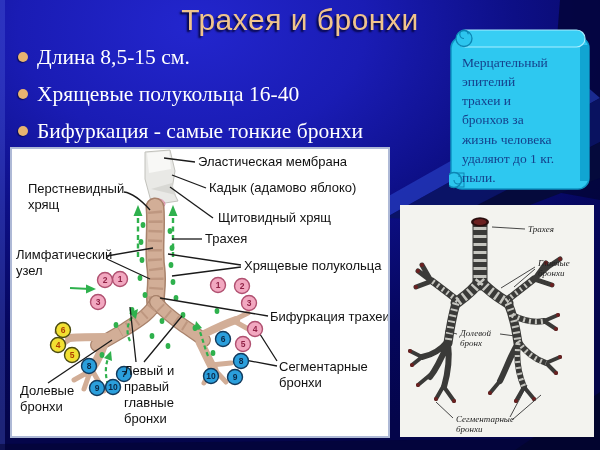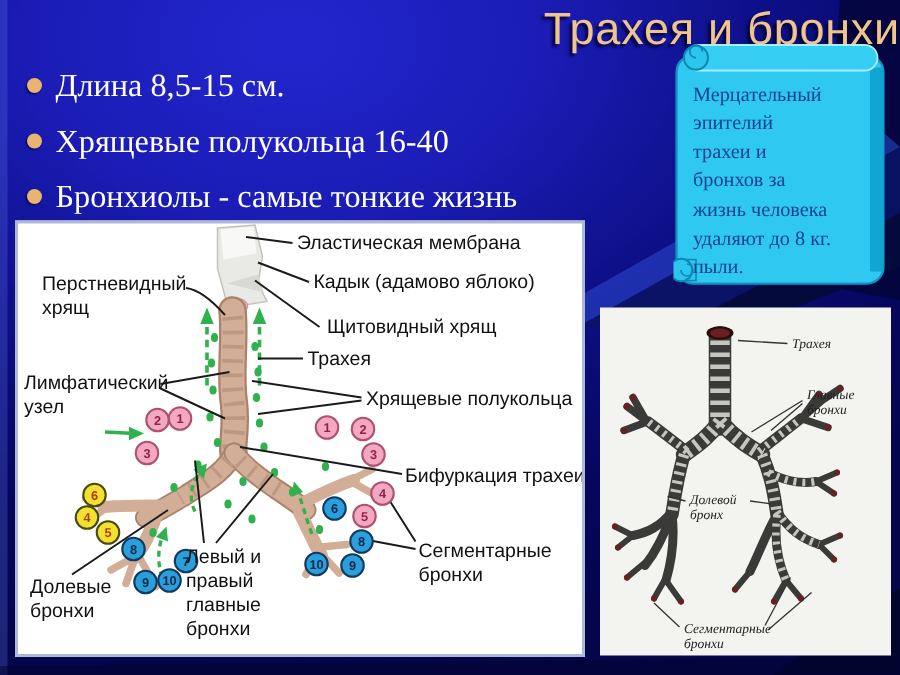--- a/index.html
+++ b/index.html
@@ -6,21 +6,21 @@
   .slide{
     position:relative;width:600px;height:450px;overflow:hidden;
     font-family:"Liberation Sans",sans-serif;
     background:
       radial-gradient(ellipse 620px 420px at 32% 6%,
         var(--background-top,#2326CE) 0%, #1A1CB4 28%, #0D0F86 52%,
         #05065C 78%, var(--background-deep,#04054A) 100%);
   }
   .bg-decor{position:absolute;inset:0;z-index:0;}
   .page-title{
-    position:absolute;top:3px;left:0;width:100%;text-align:right;z-index:1;
+    position:absolute;top:3px;left:0;width:100%;text-align:center;z-index:1;
     font-size:30px;letter-spacing:0.5px;color:var(--title,#F0C48C);
     text-shadow:-2px 2px 2px rgba(0,0,40,0.85);
   }
   .bullet-list{position:absolute;top:44px;left:16px;z-index:1;list-style:none;margin:0;padding:0;text-align:right;}
   .bullet-list li{
     display:flex;align-items:flex-start;margin-bottom:11px;
     font-family:"Liberation Serif",serif;font-size:21.5px;line-height:26px;
     color:var(--bullet-text,#fff);
   }
   .bullet-dot{
@@ -71,41 +71,41 @@
     <li>
       <span class="bullet-dot"></span>
       <span>Длина 8,5-15 см.</span>
     </li>
     <li>
       <span class="bullet-dot"></span>
       <span>Хрящевые полукольца 16-40</span>
     </li>
     <li>
       <span class="bullet-dot"></span>
-      <span>Бронхиолы - самые тонкие жизнь</span>
+      <span>Бифуркация - самые тонкие бронхи</span>
     </li>
   </ul>
 
   <div class="note-scroll">
     <svg width="148" height="166" viewBox="0 0 148 166">
       <rect x="2" y="10" width="138" height="152" rx="11" fill="var(--note-fill,#2EC8F0)" stroke="var(--note-edge,#0E93C2)" stroke-width="1.5"></rect>
       <rect x="131" y="18" width="9" height="136" fill="#11A5D2"></rect>
       <rect x="8" y="3" width="128" height="17" rx="8.5" fill="#38CEF4" stroke="#A8EEFF" stroke-width="1.2"></rect>
       <circle cx="15" cy="11.5" r="8" fill="#2CC5EE" stroke="#0C86B4" stroke-width="1.3"></circle>
       <path d="M15,11.5 a4.2,4.2 0 1 1 4.2,-4.2" stroke="#0C86B4" stroke-width="1.2" fill="none"></path>
       <rect x="2" y="146" width="13" height="14" fill="#2CC5EE" stroke="#0C86B4" stroke-width="1"></rect>
       <circle cx="5" cy="153" r="7.5" fill="#2CC5EE" stroke="#0C86B4" stroke-width="1.3"></circle>
       <path d="M5,153 a4,4 0 1 0 4,-4" stroke="#0C86B4" stroke-width="1.1" fill="none"></path>
     </svg>
     <div class="note-text">Мерцательный
 эпителий
 трахеи и
 бронхов за
 жизнь человека
-удаляют до 8 кг.
+удаляют до 1 кг.
 пыли.</div>
   </div>
 
   <div class="diagram-panel left-panel">
     <svg width="376" height="287" viewBox="0 0 376 287">
 
       <g>
         <path d="M133,3 L158,1 L163,22 L160,40 L166,52 L140,56 L133,30 Z" fill="#E9E9E6" stroke="#C2C2BC" stroke-width="1"></path>
         <path d="M135,4 L157,2 L159,20 L137,24 Z" fill="#F8F8F6"></path>
         <path d="M139,40 L164,46 L160,34 Z" fill="#D8D8D4"></path>

